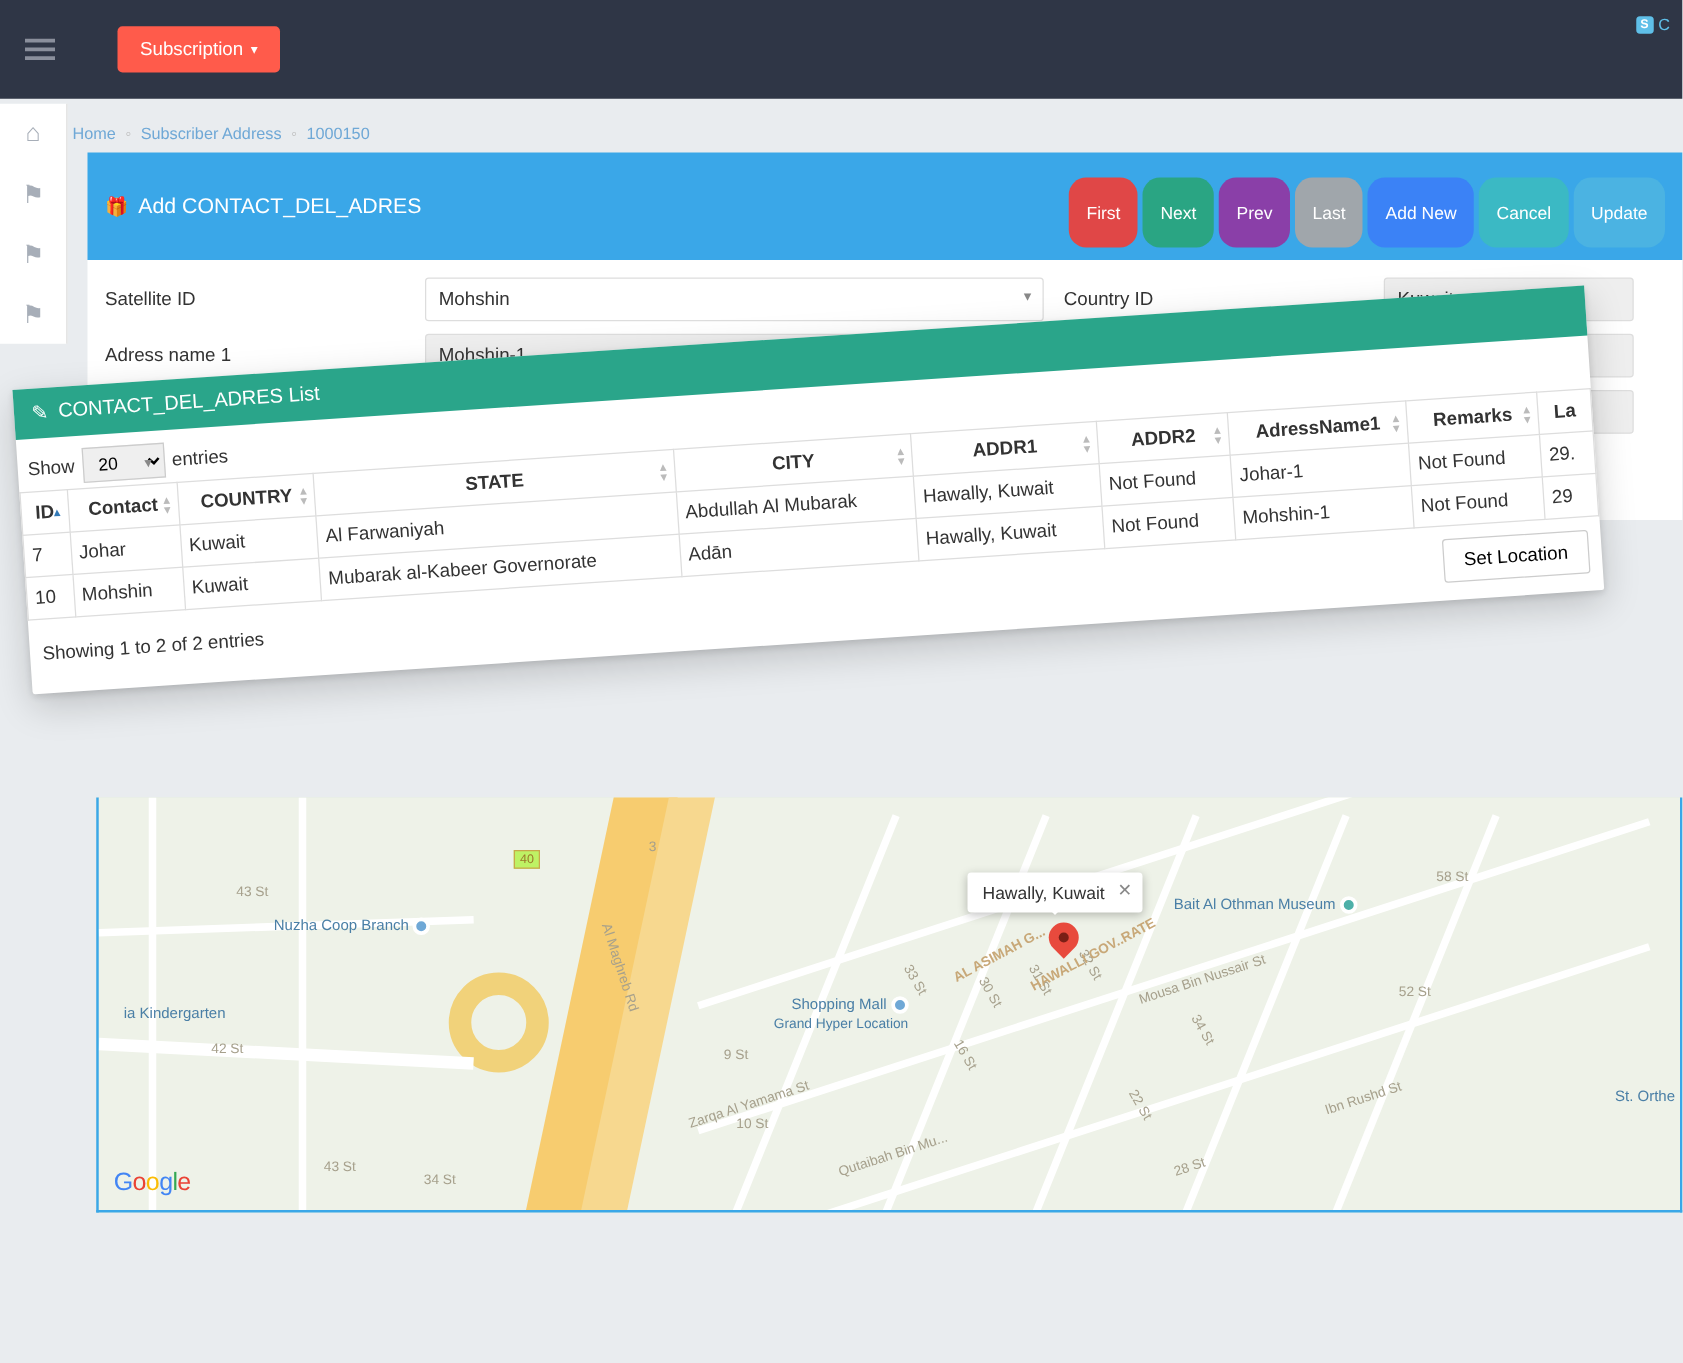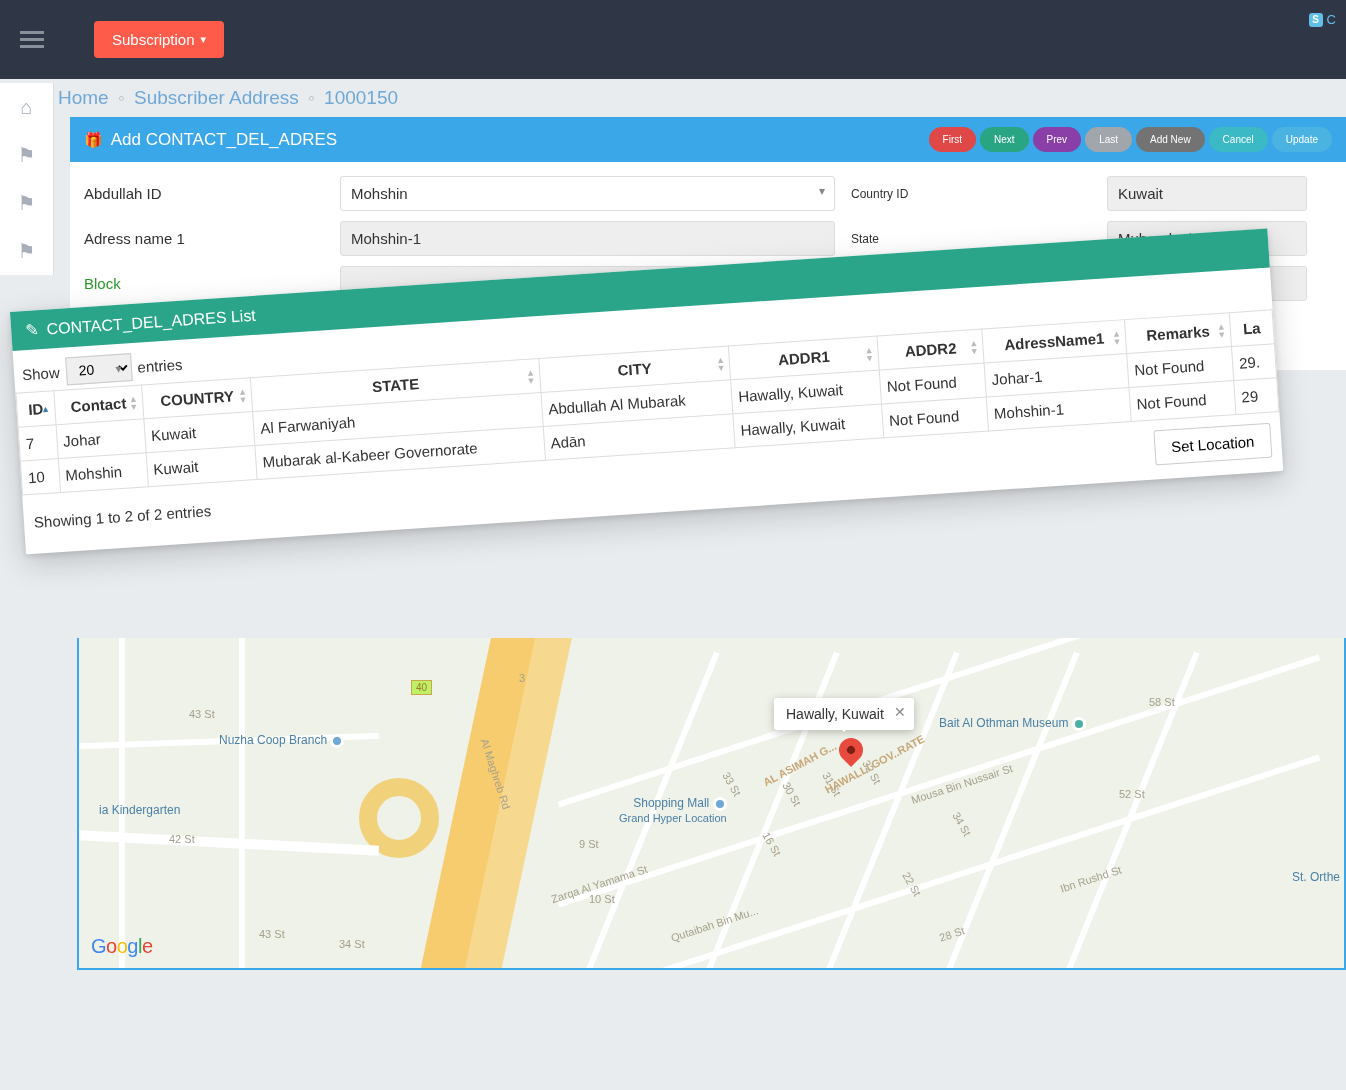--- a/index.html
+++ b/index.html
@@ -12,51 +12,51 @@
 .subscription-btn { background: #ff5b4b; color: #fff; border: none; padding: 10px 18px; border-radius: 4px; font-size: 15px; cursor: pointer; display: flex; align-items: center; gap: 6px; }
 .subscription-btn .chev { font-size: 11px; }
 .skype-badge { position: absolute; right: 10px; top: 12px; color: #5fbfe8; font-size: 13px; display: flex; align-items: center; gap: 4px; }
 .skype-badge .s { background: #5fbfe8; color: #fff; width: 14px; height: 14px; border-radius: 3px; display: flex; align-items: center; justify-content: center; font-size: 10px; font-weight: bold; }
 
 
 .left-rail { position: absolute; left: 0; top: 83px; width: 54px; background: #fff; border-right: 1px solid #ddd; }
 .rail-icon { height: 48px; display: flex; align-items: center; justify-content: center; color: #a7aeb8; font-size: 20px; }
 
 
-.breadcrumb { padding: 8px 0 8px 58px; font-size: 19px; color: #6fa8d6; }
+.breadcrumb { padding: 8px 0 8px 58px; font-size: 13px; color: #6fa8d6; margin-top: 12px; }
 .breadcrumb a { color: #6fa8d6; text-decoration: none; }
 .breadcrumb .sep { color: #bbb; margin: 0 4px; }
 
 
 .panel { margin-left: 70px; margin-right: 0; }
 .panel-header { background: #3aa7e8; color: #fff; padding: 10px 14px; display: flex; align-items: center; justify-content: space-between; font-size: 17px; }
 .panel-header .left { display: flex; align-items: center; gap: 8px; }
 .panel-header .gift { font-size: 15px; }
 .action-btns { display: flex; gap: 4px; }
-.abtn { border: none; color: #fff; padding: 7px 14px; border-radius: 14px; font-size: 10px; cursor: pointer; }
+.abtn { border: none; color: #fff; padding: 20px 14px; border-radius: 14px; font-size: 14px; cursor: pointer; margin-top: 10px; }
 .abtn.first { background: #e04747; }
 .abtn.next { background: #2aa583; }
 .abtn.prev { background: #8a3fa8; }
 .abtn.last { background: #a0a6ab; }
-.abtn.addnew { background: #737373; }
+.abtn.addnew { background: #3b82f6; }
 .abtn.cancel { background: #3bb9c4; }
 .abtn.update { background: #4bb3e2; }
 
 
 .form-body { background: #fff; padding: 14px 10px; }
 .form-row { display: flex; align-items: center; margin-bottom: 10px; }
 .form-row .label { width: 260px; padding-left: 4px; font-size: 15px; color: #333; }
 .form-row .label.green { color: #2b9a2b; }
 .form-row .field { flex: 0 0 495px; }
 .form-row .field input, .form-row .field select { width: 100%; padding: 8px 10px; border: 1px solid #ddd; background: #eee; border-radius: 3px; font-size: 15px; color: #333; }
 .form-row .field select { background: #fff; appearance: none; -webkit-appearance: none; position: relative; }
 .select-wrap { position: relative; }
 .select-wrap::after { content: "▾"; position: absolute; right: 10px; top: 8px; color: #888; pointer-events: none; font-size: 12px; }
 .form-row .gap { width: 12px; }
-.form-row .label2 { width: 260px; padding-left: 4px; font-size: 12px; color: #333; }
+.form-row .label2 { width: 260px; padding-left: 4px; font-size: 15px; color: #333; }
 .form-row .label2.green { color: #2b9a2b; }
 .form-row .field2 { flex: 0 0 200px; }
 .form-row .field2 input { width: 100%; padding: 8px 10px; border: 1px solid #ddd; background: #eee; border-radius: 3px; font-size: 15px; color: #333; }
 
 
 .list-panel { position: absolute; left: 10px; top: 312px; width: 1260px; transform: rotate(-3.8deg); transform-origin: top left; box-shadow: 0 10px 30px rgba(0,0,0,.18), 0 2px 6px rgba(0,0,0,.12); background: #fff; z-index: 50; border-radius: 2px; }
 .list-header { background: #2aa58a; color: #fff; padding: 10px 14px; font-size: 16px; display: flex; align-items: center; gap: 8px; }
 .list-top { padding: 10px 8px 4px 8px; font-size: 15px; display: flex; align-items: center; gap: 6px; }
 .list-top select { border: 1px solid #ccc; padding: 4px 20px 4px 8px; font-size: 14px; }
 .list-table { width: 100%; border-collapse: collapse; font-size: 15px; }
@@ -138,21 +138,21 @@
       <button class="abtn prev">Prev</button>
       <button class="abtn last">Last</button>
       <button class="abtn addnew">Add New</button>
       <button class="abtn cancel">Cancel</button>
       <button class="abtn update">Update</button>
     </div>
   </div>
 
   <div class="form-body">
     <div class="form-row">
-      <div class="label">Abdullah ID</div>
+      <div class="label">Satellite ID</div>
       <div class="field select-wrap">
         <select>
           <option>Mohshin</option>
         </select>
       </div>
       <div class="gap"></div>
       <div class="label2">Country ID</div>
       <div class="field2"><input value="Kuwait" style=""></div>
     </div>
 

